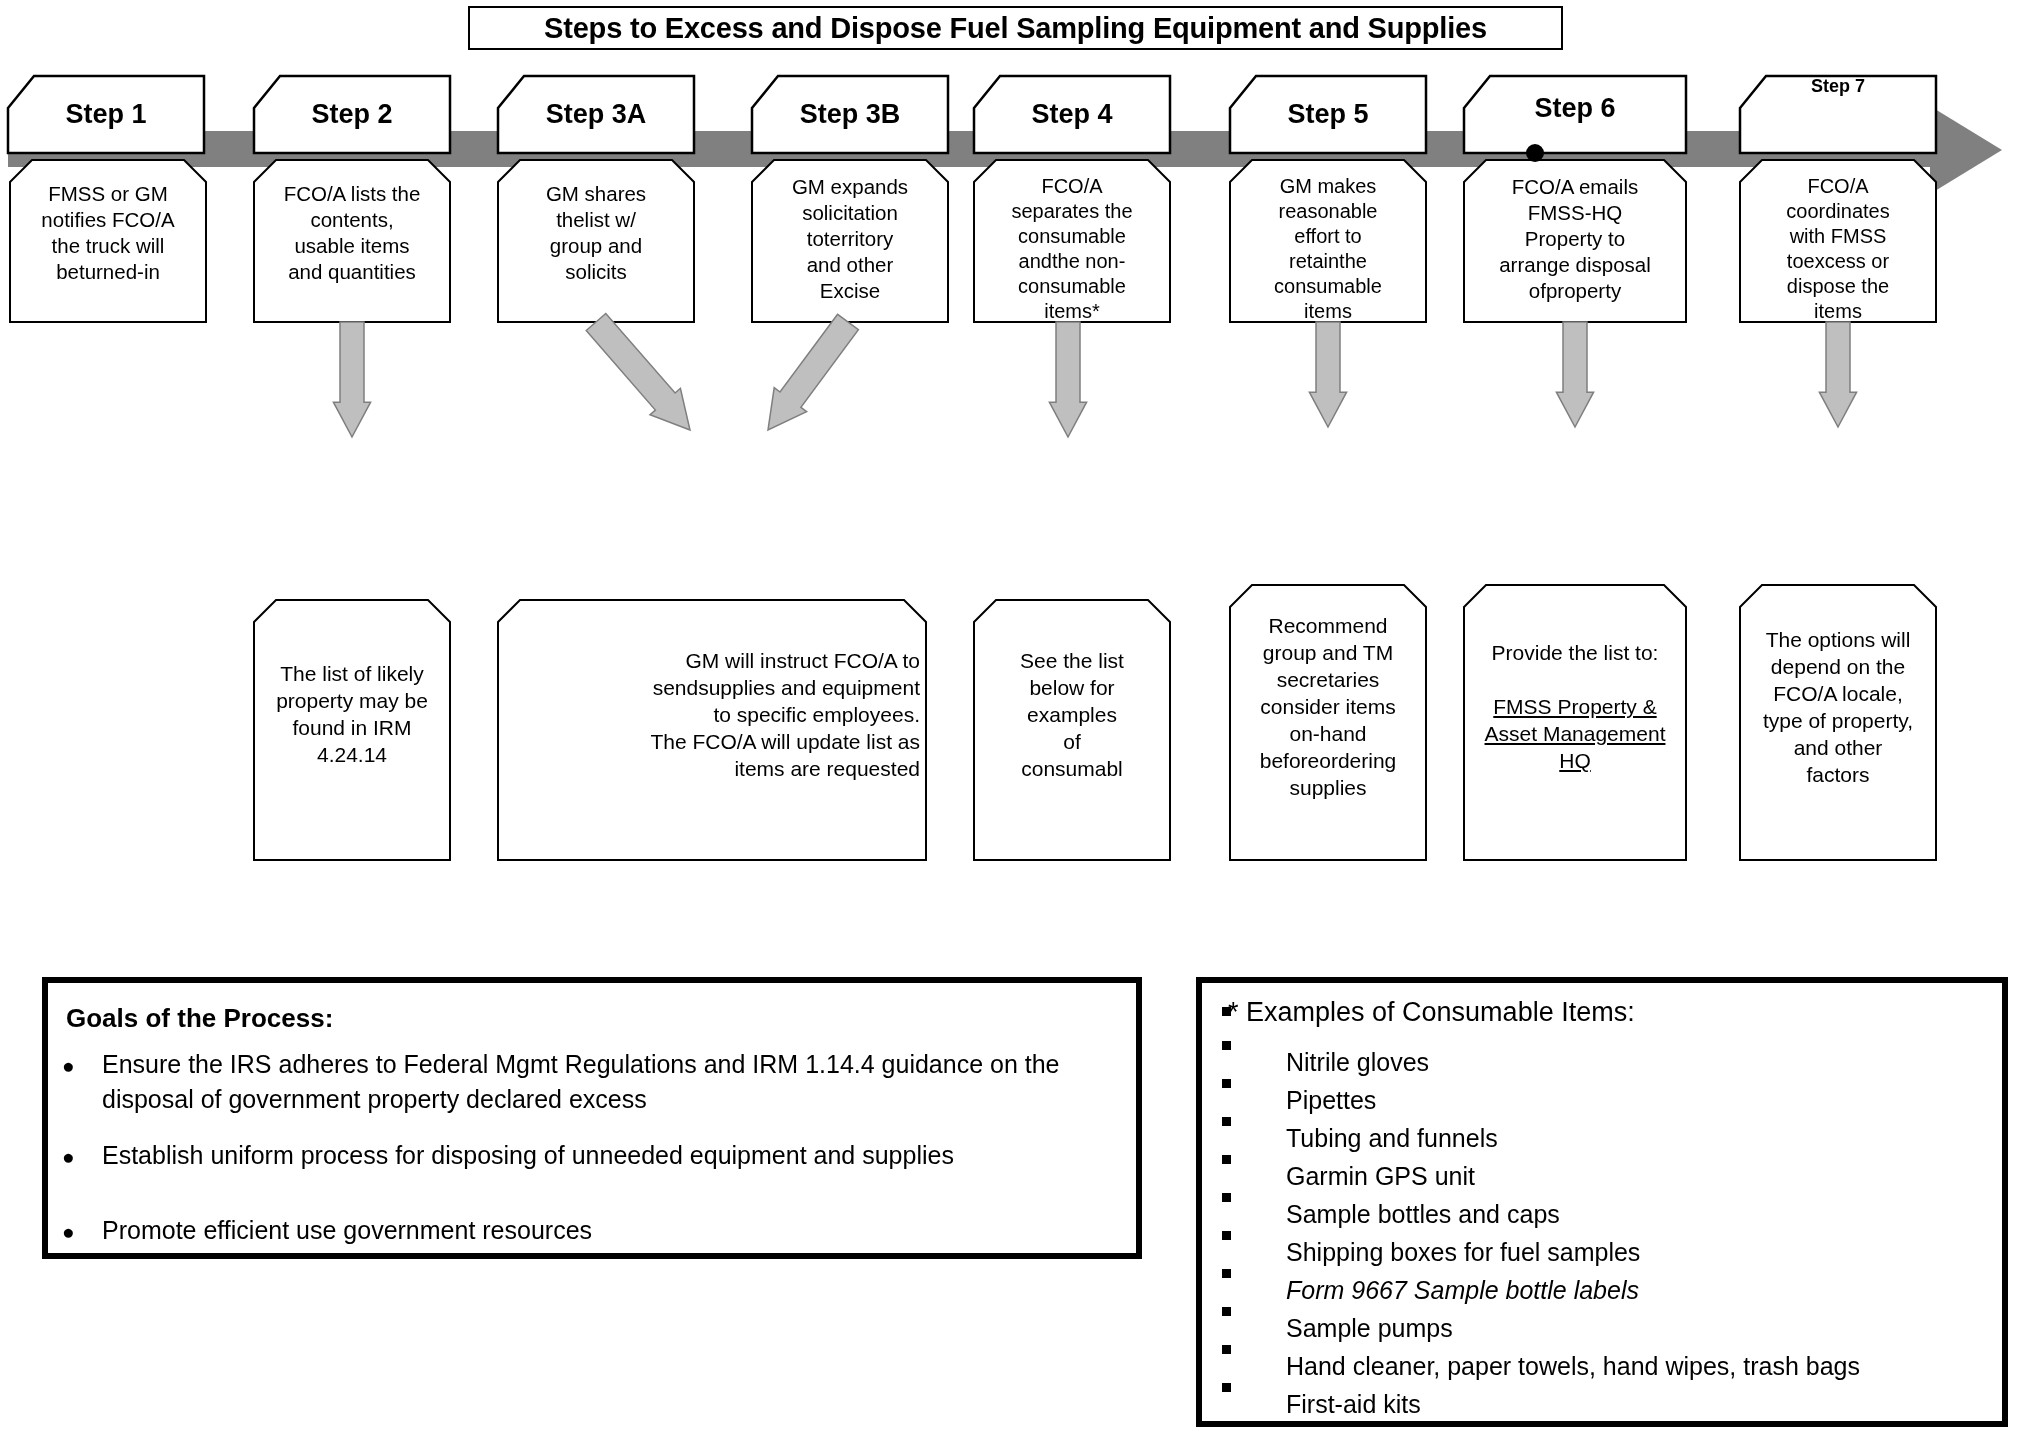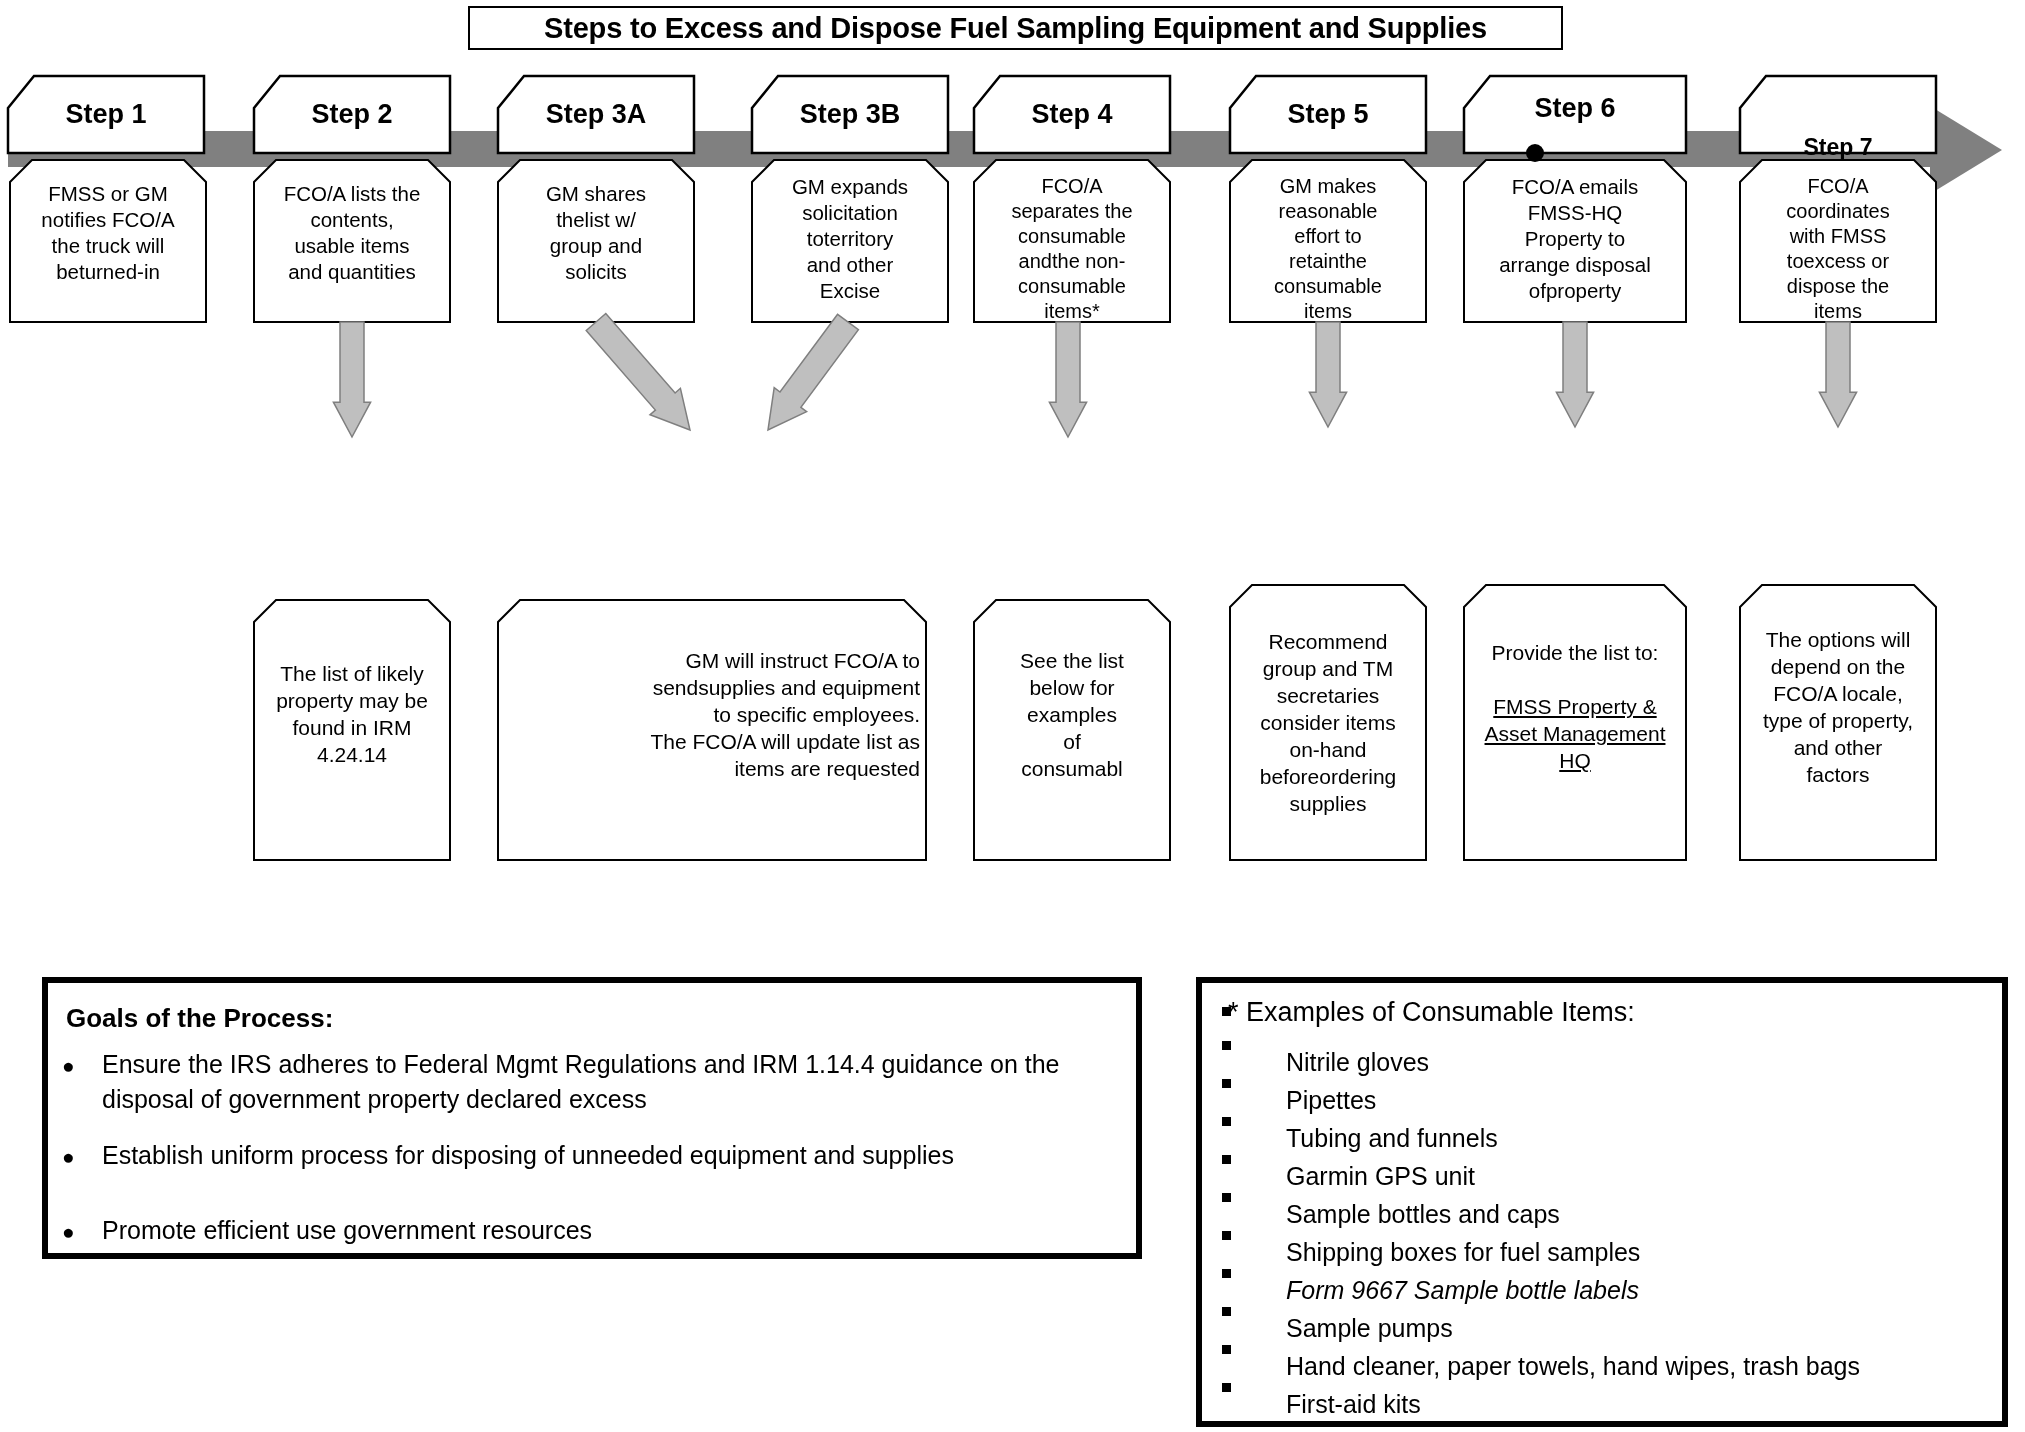--- a/index.html
+++ b/index.html
@@ -139,21 +139,21 @@
       </div>
       <div class="step-label-el" style="position: absolute; left: 974px; top: 76px; width: 196px; height: 77px; display: flex; align-items: center; justify-content: center; font-weight: bold; font-size: 27px; z-index: 5;">
         <span>Step 4</span>
       </div>
       <div class="step-label-el" style="position: absolute; left: 1230px; top: 76px; width: 196px; height: 77px; display: flex; align-items: center; justify-content: center; font-weight: bold; font-size: 27px; z-index: 5;">
         <span>Step 5</span>
       </div>
       <div class="step-label-el" style="position: absolute; left: 1464px; top: 76px; width: 222px; height: 64px; display: flex; align-items: center; justify-content: center; font-weight: bold; font-size: 27px; z-index: 5;">
         <span>Step 6</span>
       </div>
-      <div class="step-label-el" style="position: absolute; left: 1740px; top: 76px; width: 196px; height: 85px; display: flex; align-items: flex-end; justify-content: center; font-weight: bold; font-size: 23px; z-index: 5;">
+      <div class="step-label-el" style="position: absolute; left: 1740px; top: 76px; width: 196px; height: 85px; display: flex; align-items: flex-start; justify-content: center; font-weight: bold; font-size: 18px; z-index: 5;">
         <span>Step 7</span>
       </div>
     </div>
   <div id="desctexts">
       <div style="position: absolute; left: 14px; top: 181px; width: 188px; text-align: center; font-size: 20.5px; line-height: 26px; z-index: 5;">
         <div>FMSS or GM</div>
         <div>notifies FCO/A</div>
         <div>the truck will</div>
         <div>beturned-in</div>
       </div>
@@ -222,21 +222,21 @@
         <div>The FCO/A will update list as</div>
         <div>items are requested</div>
       </div>
       <div style="position: absolute; left: 980px; top: 646.5px; width: 184px; text-align: center; font-size: 21px; line-height: 27px; z-index: 5;">
         <div>See the list</div>
         <div>below for</div>
         <div>examples</div>
         <div>of</div>
         <div>consumabl</div>
       </div>
-      <div style="position: absolute; left: 1236px; top: 628px; width: 184px; text-align: center; font-size: 21px; line-height: 27px; z-index: 5;">
+      <div style="position: absolute; left: 1236px; top: 612px; width: 184px; text-align: center; font-size: 21px; line-height: 27px; z-index: 5;">
         <div>Recommend</div>
         <div>group and TM</div>
         <div>secretaries</div>
         <div>consider items</div>
         <div>on-hand</div>
         <div>beforeordering</div>
         <div>supplies</div>
       </div>
       <div style="position: absolute; left: 1470px; top: 639px; width: 210px; text-align: center; font-size: 21px; line-height: 27px; z-index: 5;">
         <div>Provide the list to:</div>

